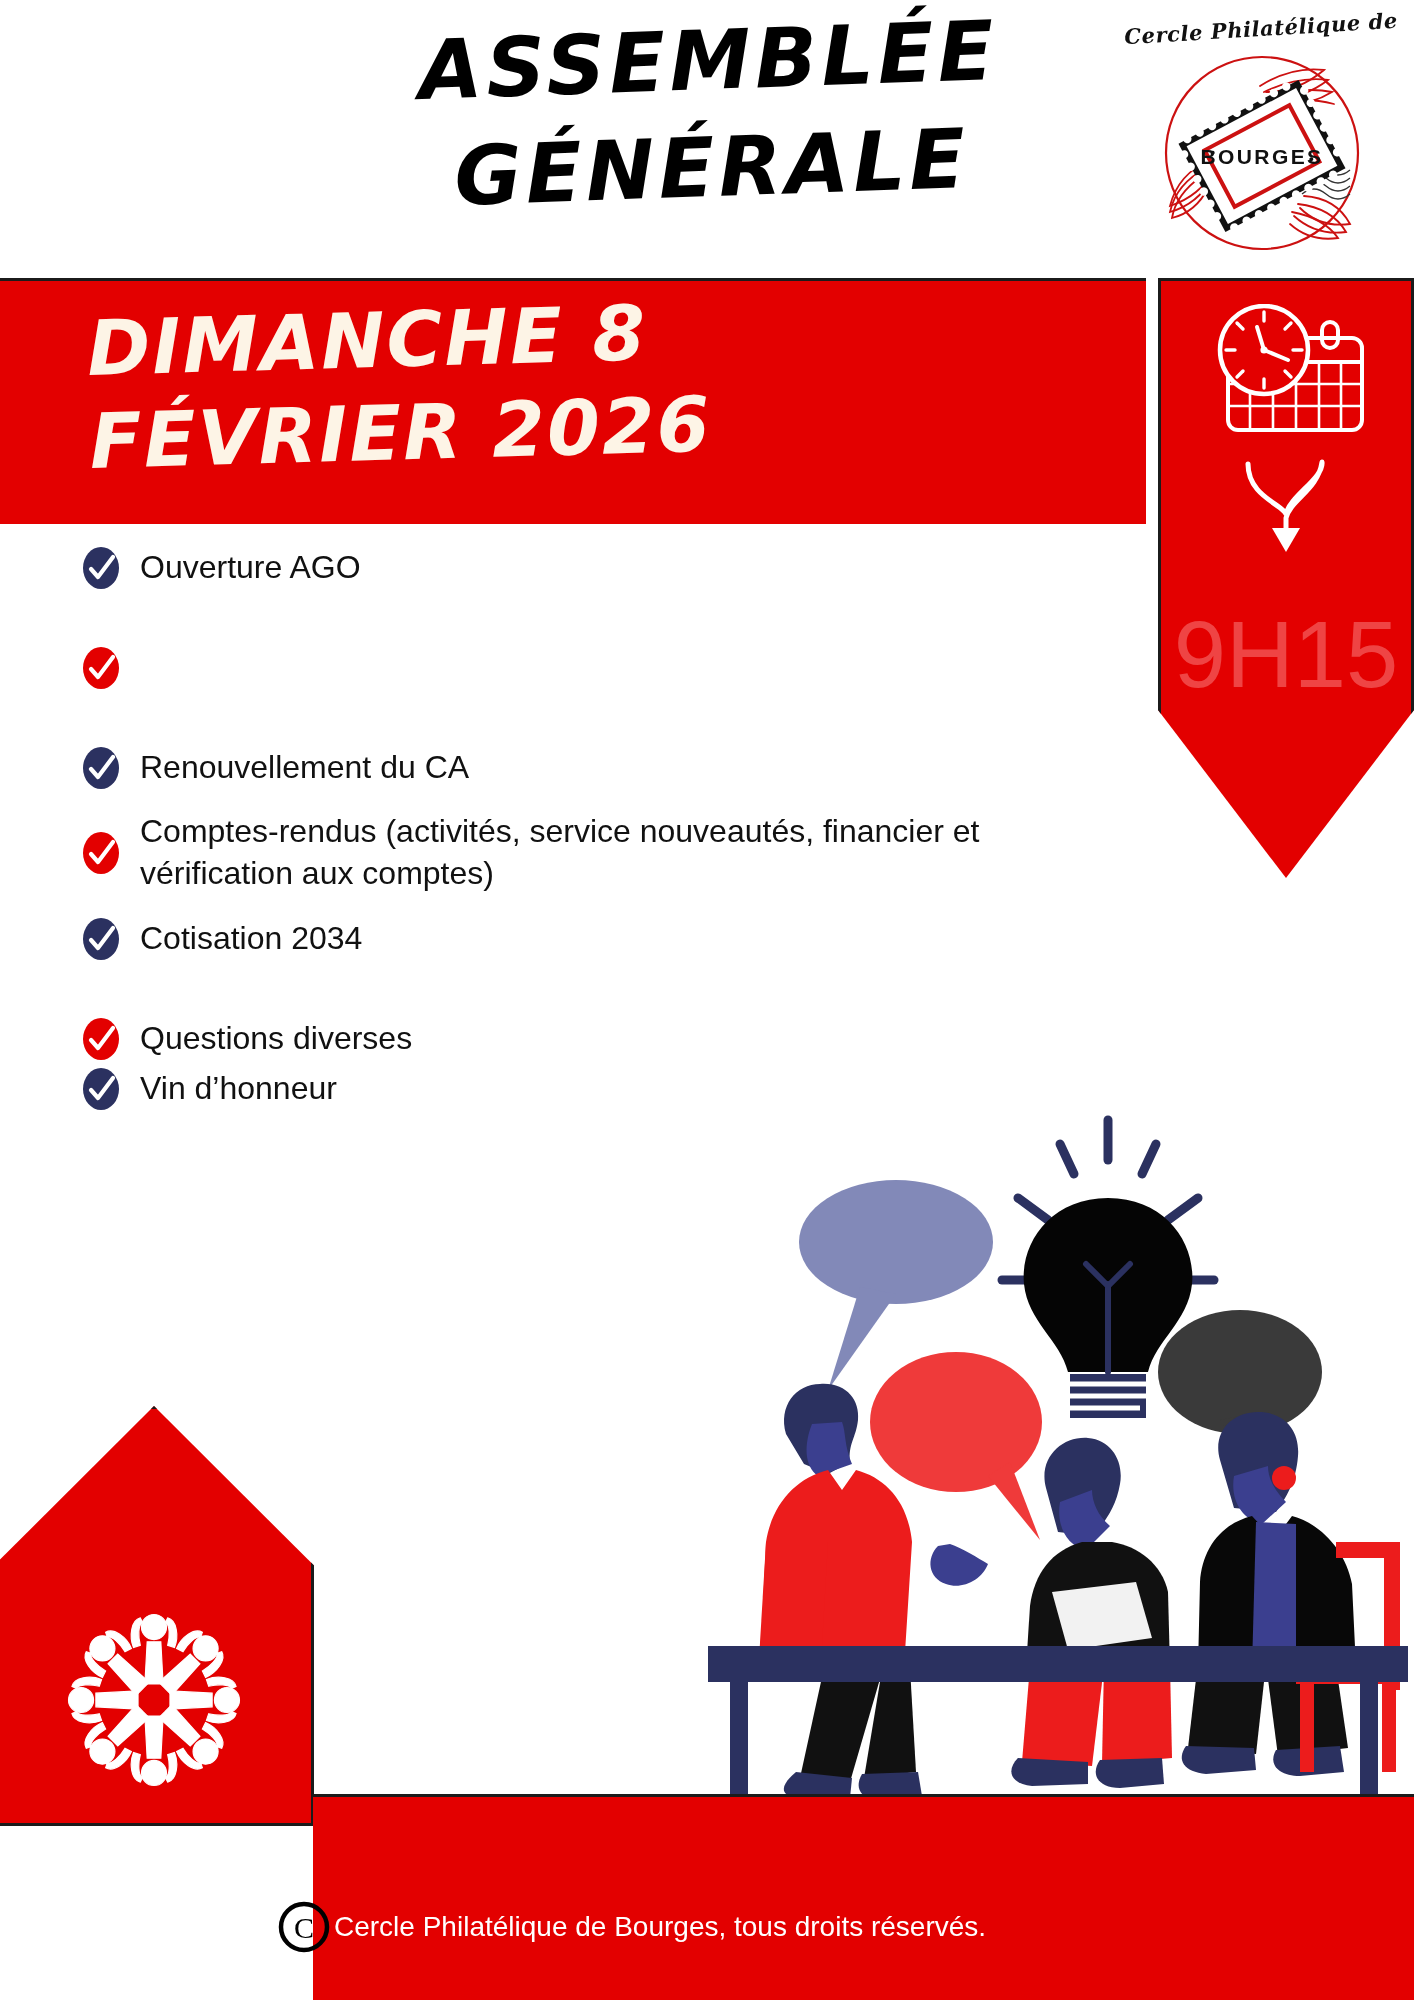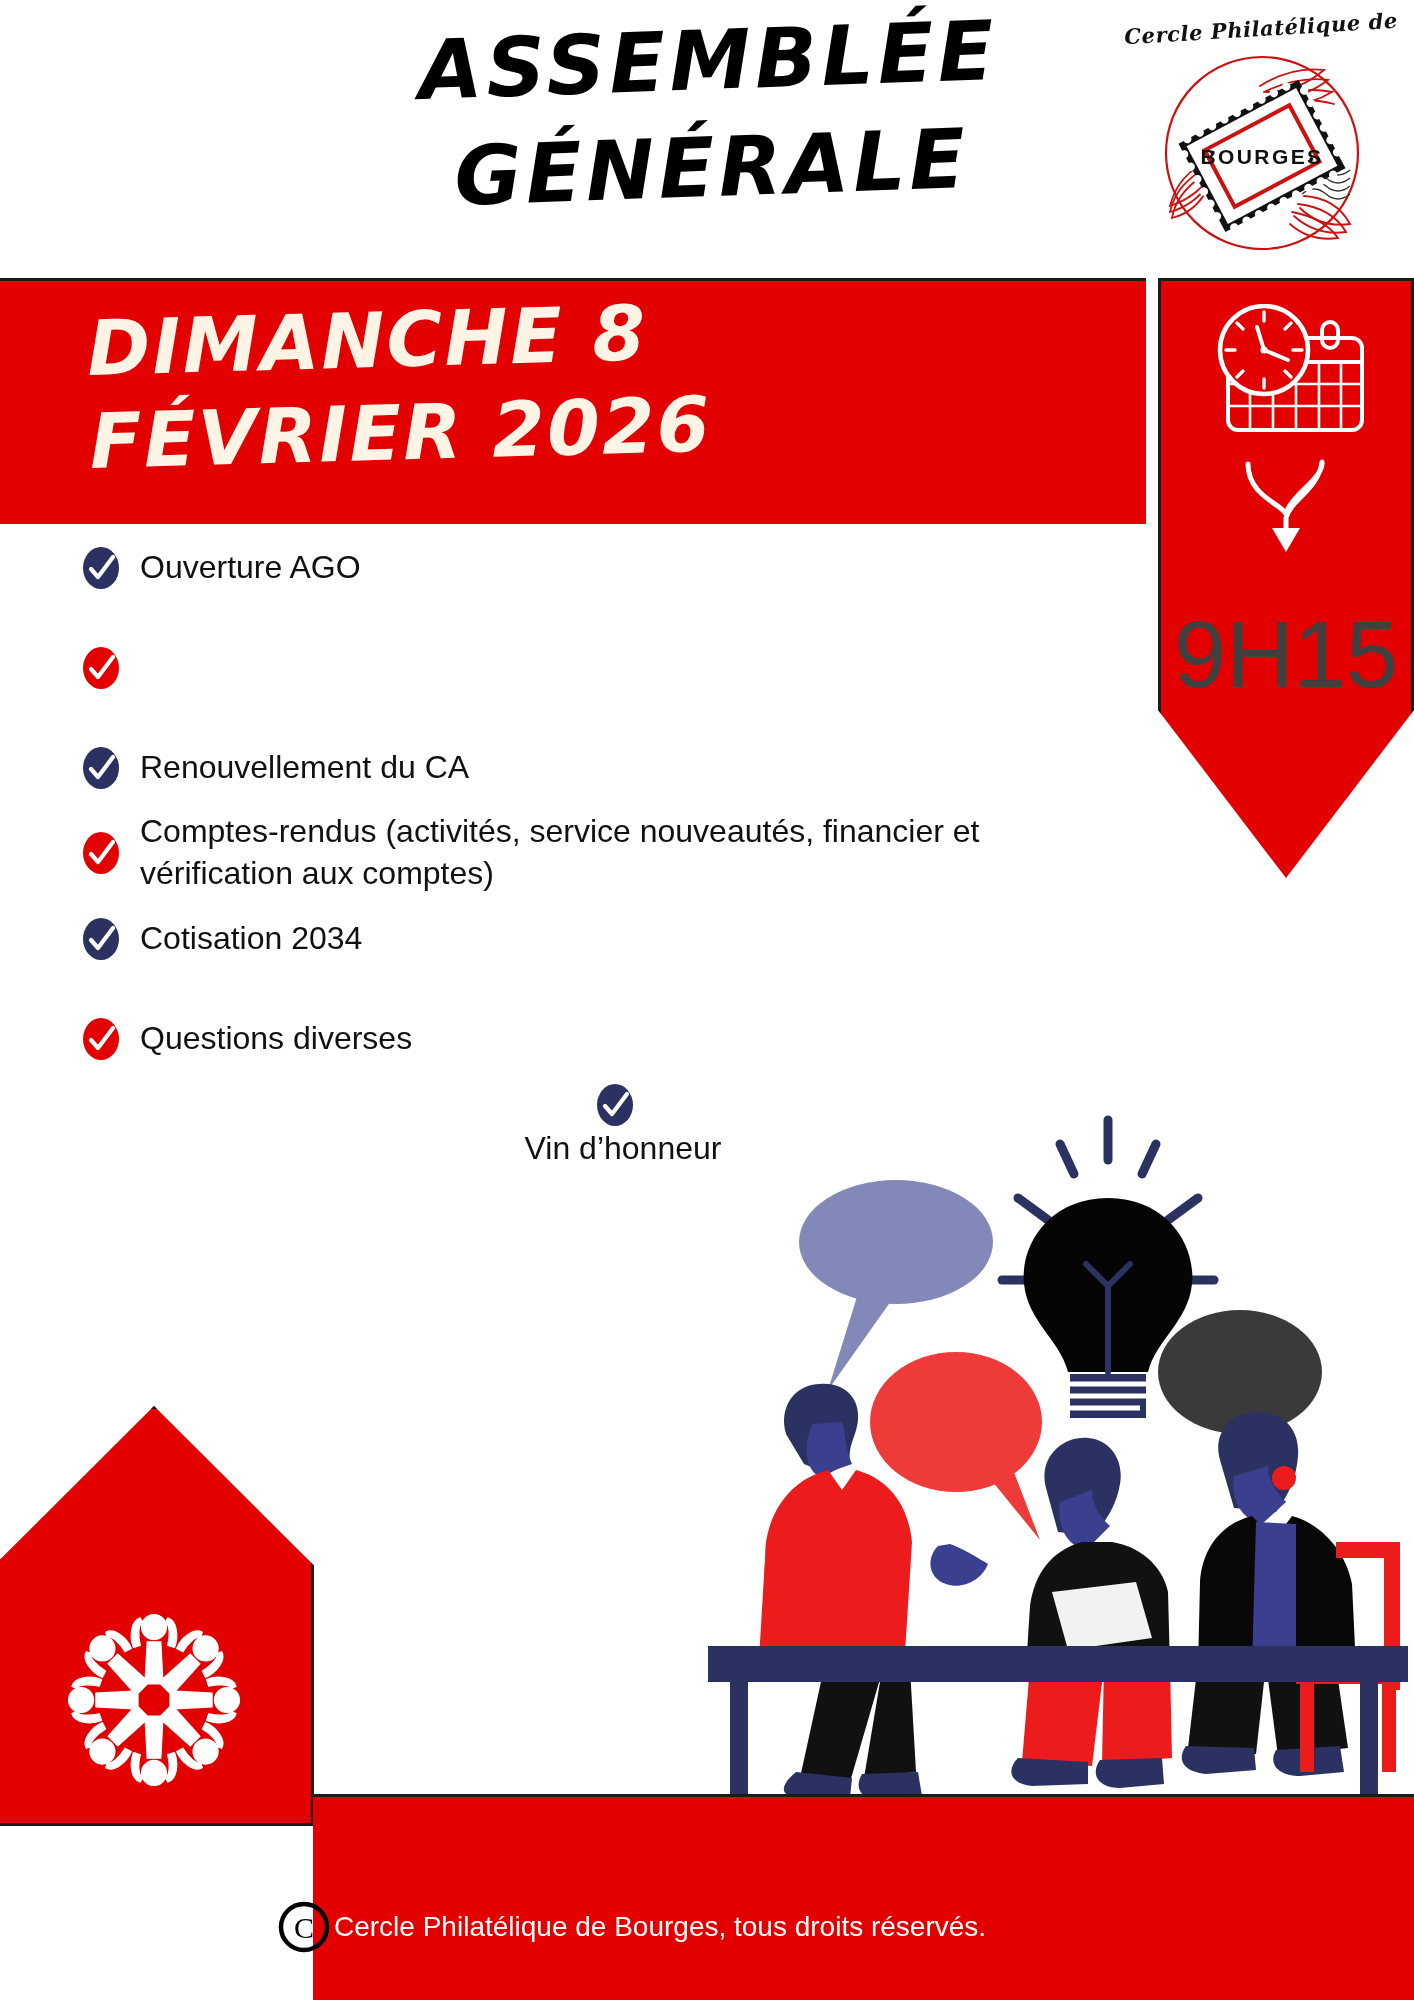--- a/index.html
+++ b/index.html
@@ -59,21 +59,21 @@
     background:#e30000;
     border:3px solid #1b1b1b;
     border-bottom:none;
     box-sizing:border-box;
     clip-path:polygon(0 0,100% 0,100% 72%,50% 100%,0 72%);
   }
   #time-ribbon svg.cal{position:absolute;left:44px;top:26px;}
   #time-ribbon svg.arrow{position:absolute;left:86px;top:178px;}
   #time-ribbon .time-text{
     position:absolute;left:0;top:330px;width:256px;text-align:center;
-    color:#404040;font-size:94px;font-weight:400;line-height:1;
+    color:#ef4444;font-size:94px;font-weight:400;line-height:1;
     font-family:"Liberation Sans","DejaVu Sans",sans-serif;
   }
 
   
   #agenda{position:absolute;left:78px;top:545px;width:1090px;}
   .agenda-item{position:relative;display:flex;align-items:center;}
   .agenda-item .tick{flex:0 0 auto;width:46px;height:46px;margin-right:16px;}
   .agenda-item .tick svg{display:block;}
   .agenda-item .itxt{
     font-size:32px;color:#111;line-height:1.30;font-weight:400;
@@ -296,21 +296,21 @@
     </div>
     <div class="agenda-item" style="margin-top: 54px;">
       <span class="tick">
         <svg width="46" height="46" viewBox="0 0 46 46">
           <ellipse cx="23" cy="23" rx="18" ry="21" fill="#e30000"></ellipse>
           <path d="M13 24 L20 32 L35 12" fill="none" stroke="#ffffff" stroke-width="4.2" stroke-linecap="round" stroke-linejoin="round"></path>
         </svg>
       </span>
       <span class="itxt">Questions diverses</span>
     </div>
-    <div class="agenda-item" style="margin-top: 20px; flex-direction: column;">
+    <div class="agenda-item" style="margin-top: 4px;">
       <span class="tick">
         <svg width="46" height="46" viewBox="0 0 46 46">
           <ellipse cx="23" cy="23" rx="18" ry="21" fill="#2b3160"></ellipse>
           <path d="M13 24 L20 32 L35 12" fill="none" stroke="#ffffff" stroke-width="4.2" stroke-linecap="round" stroke-linejoin="round"></path>
         </svg>
       </span>
       <span class="itxt">Vin d’honneur</span>
     </div>
   </div>
 

